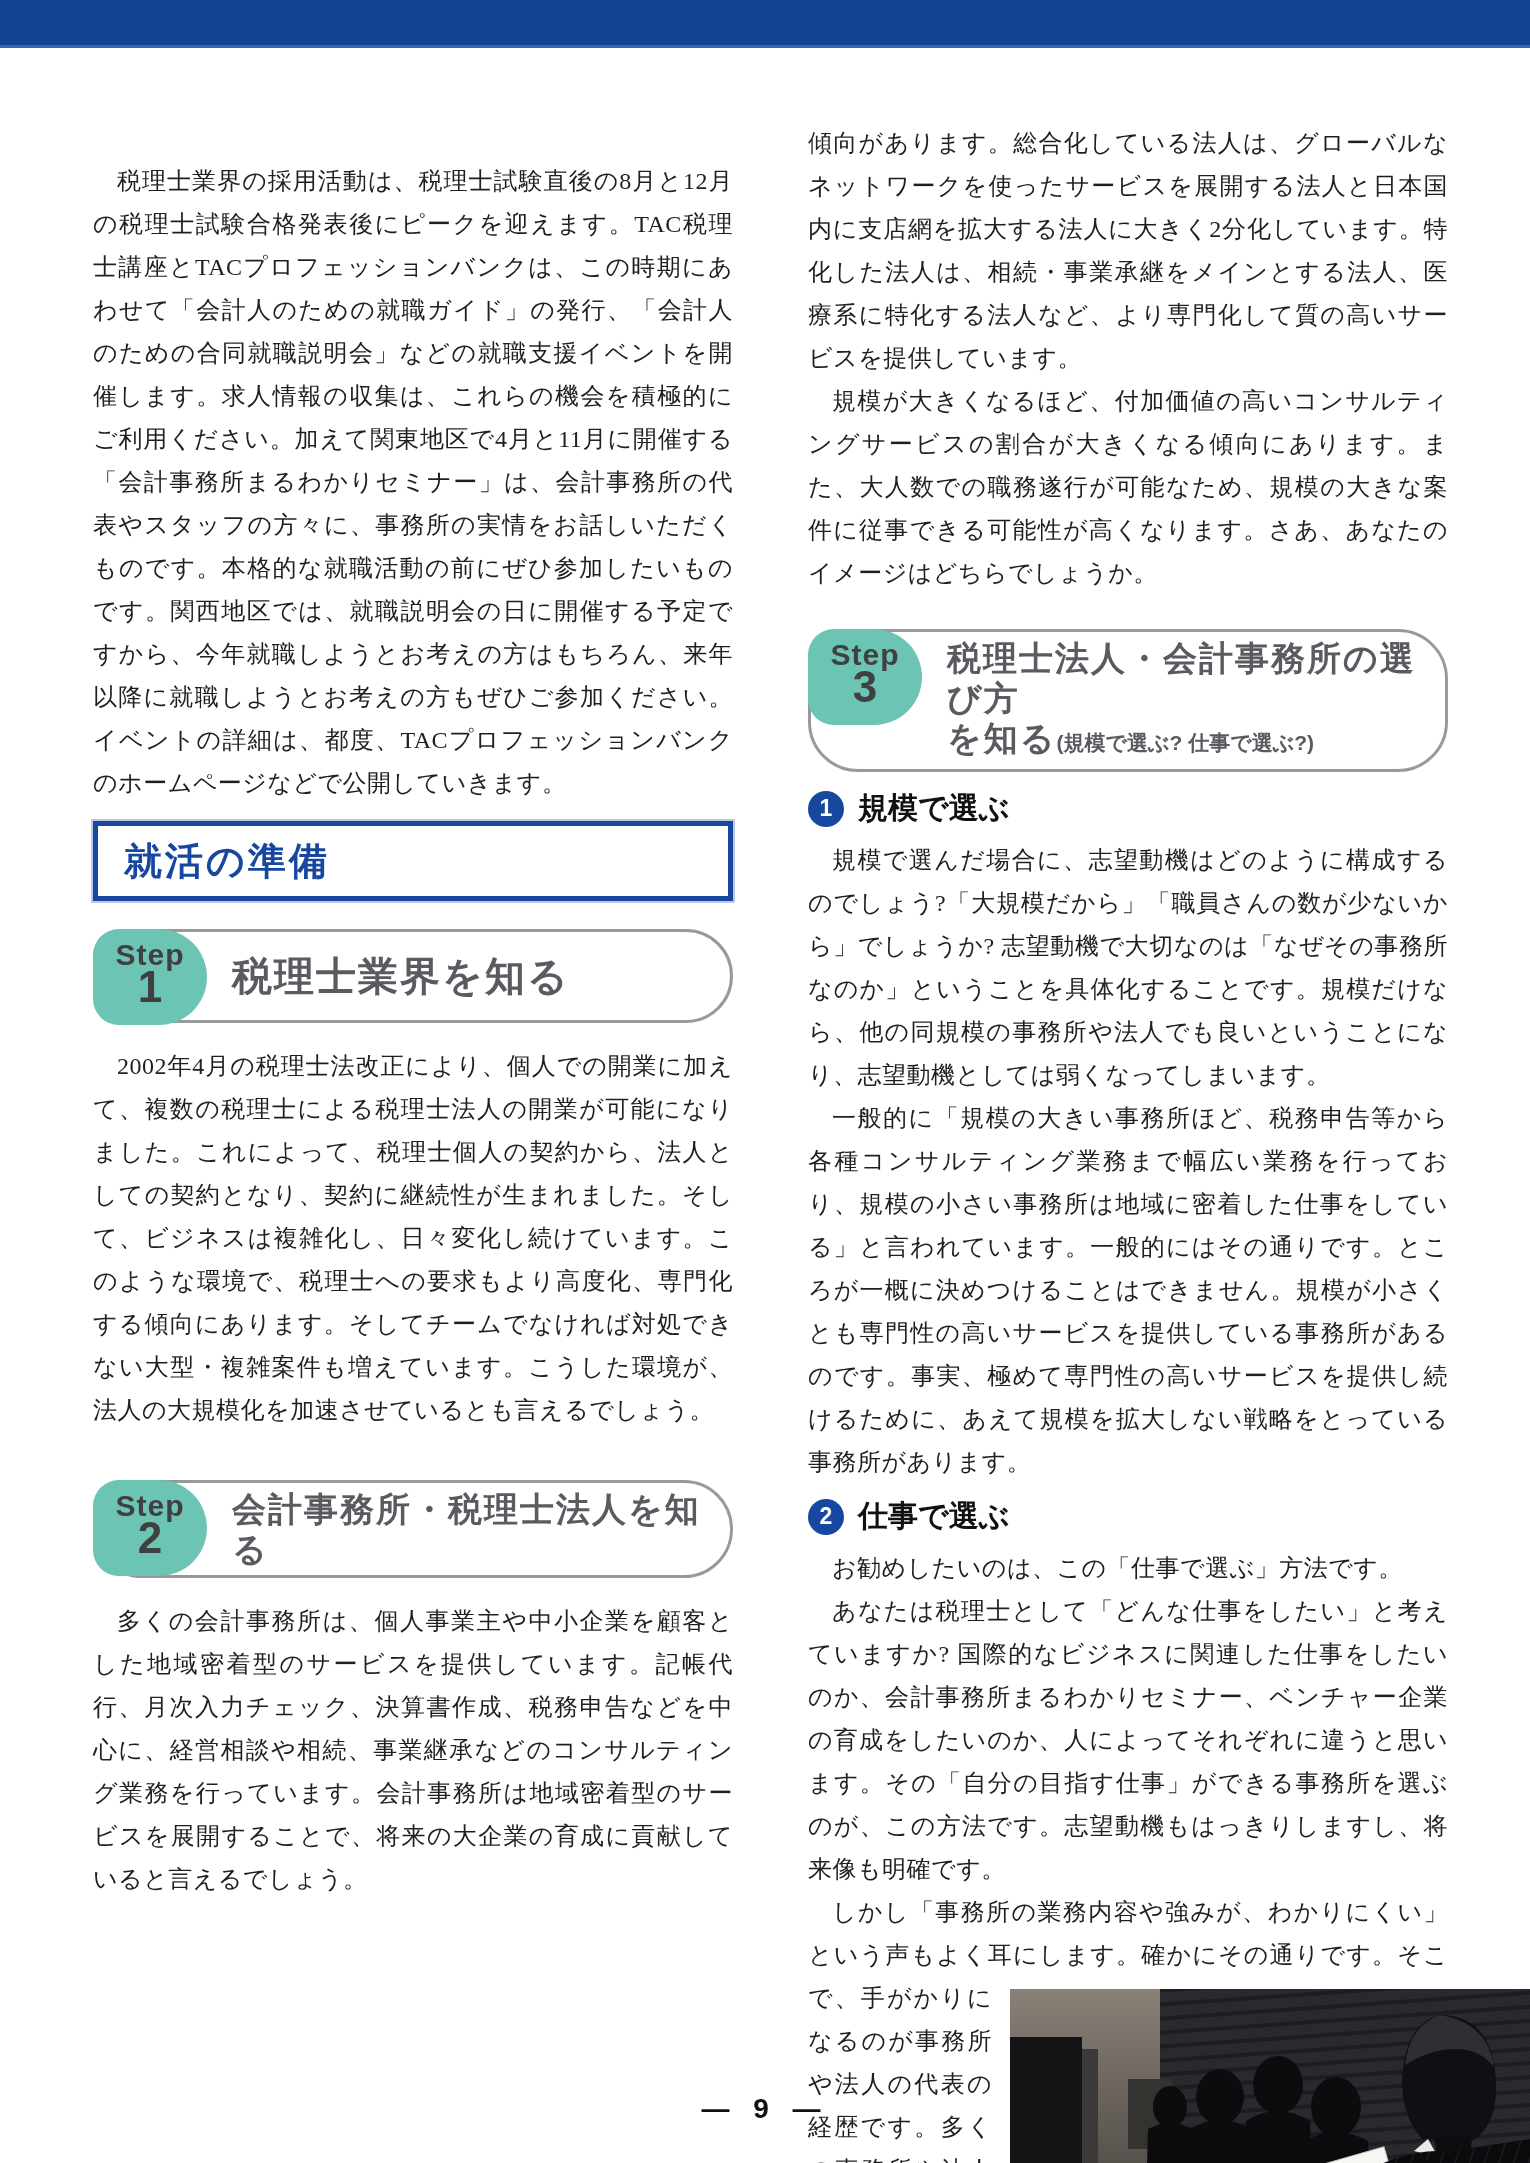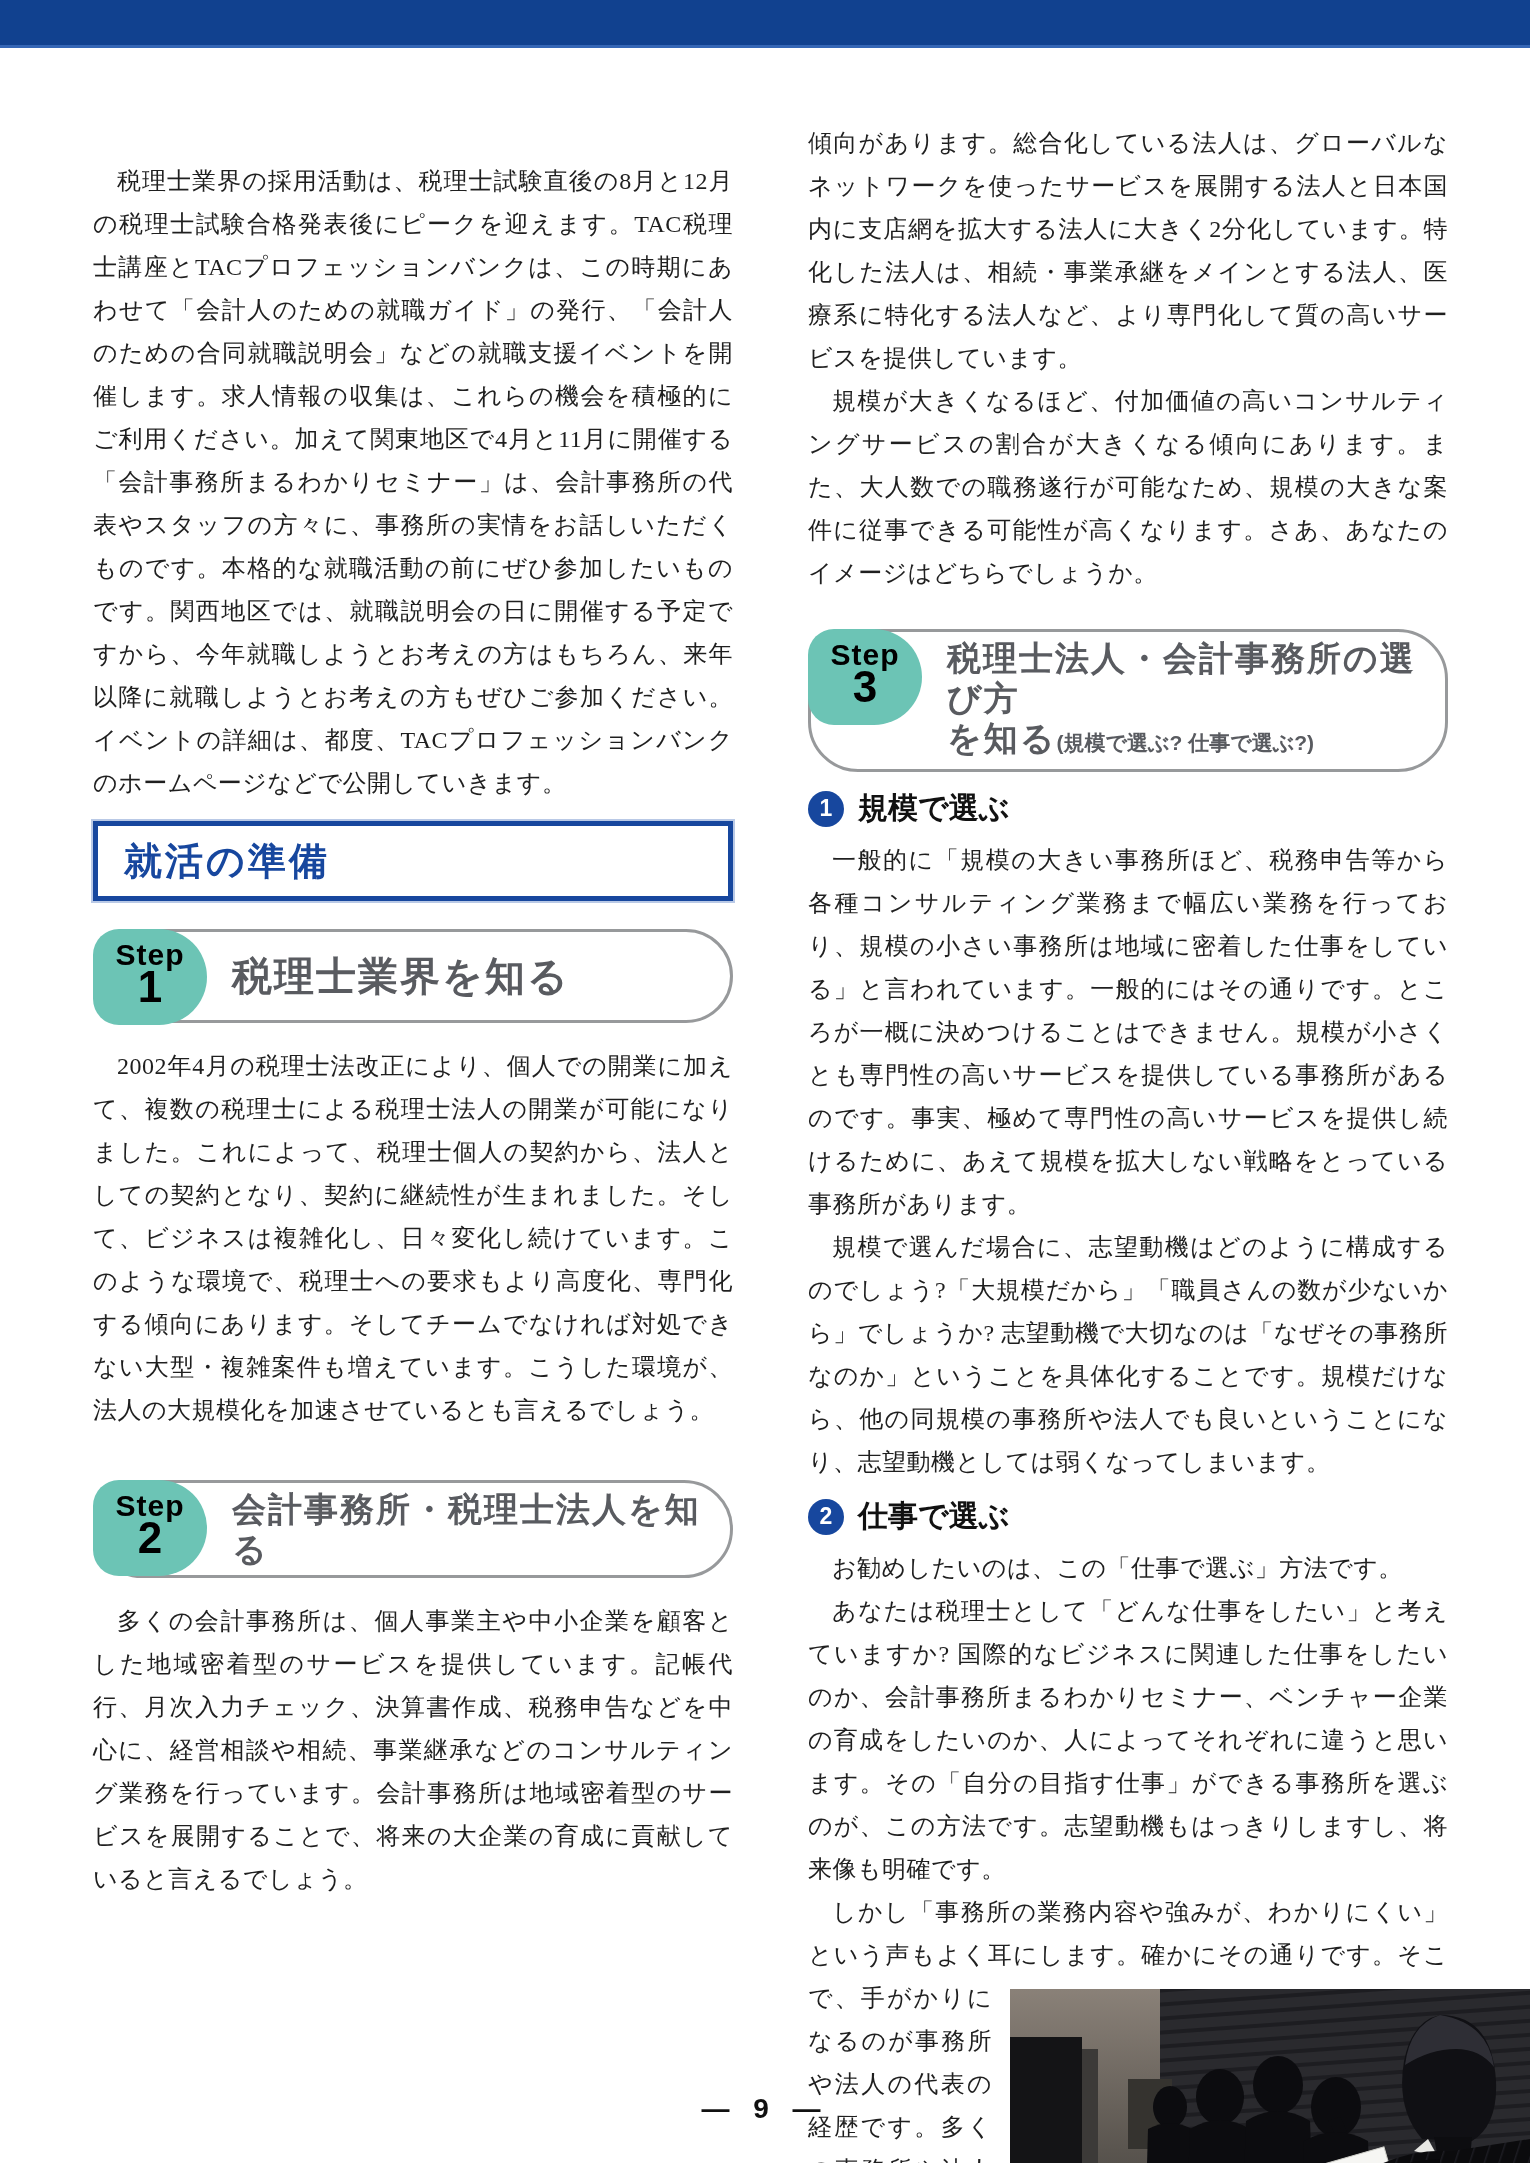--- a/index.html
+++ b/index.html
@@ -28,21 +28,21 @@
   p.body{margin:0;font-size:24px;line-height:43px;color:var(--text);text-align:justify;
          text-justify:inter-ideograph;letter-spacing:0.5px;}
   p.indent{text-indent:1em;}
 
   
   .steppill{box-sizing:border-box;position:relative;min-height:94px;background:#fff;
             border:3px solid var(--pill_border);border-radius:50px;
             display:flex;flex-direction:column;justify-content:center;
             padding:6px 20px 6px 136px;}
   .badge{position:absolute;left:-3px;top:-3px;width:114px;height:96px;background:var(--teal);
-         border-radius:26px 48px 48px 26px;color:#000000;text-align:center;
+         border-radius:26px 48px 48px 26px;color:#404040;text-align:center;
          font-family:"Liberation Sans","DejaVu Sans",sans-serif;font-weight:bold;}
   .badge .bword{display:block;font-size:30px;line-height:32px;margin-top:10px;letter-spacing:1px;}
   .badge .bnum{display:block;font-size:44px;line-height:40px;margin-top:-4px;}
   .ptitle{font-family:"Liberation Sans","DejaVu Sans",sans-serif;font-weight:bold;
           font-size:40px;color:var(--title_gray);letter-spacing:2px;line-height:46px;}
   .ptitle.small{font-size:34px;line-height:40px;}
   .pnote{font-size:21px;letter-spacing:0;}
   .pill-step1{margin-bottom:22px;}
   .pill-step2{margin-top:48px;margin-bottom:22px;}
   .pill-step3{margin-top:34px;margin-bottom:16px;}
@@ -115,22 +115,22 @@
         <span>税理士法人・会計事務所の選び方</span><br>
         <span>を知る</span><span class="pnote">(規模で選ぶ? 仕事で選ぶ?)</span>
       </div>
     </div>
 
     <div class="subhead">
       <span class="codot">1</span>
       <span>規模で選ぶ</span>
     </div>
 
+    <p class="body indent">規模で選んだ場合に、志望動機はどのように構成するのでしょう?「大規模だから」「職員さんの数が少ないから」でしょうか? 志望動機で大切なのは「なぜその事務所なのか」ということを具体化することです。規模だけなら、他の同規模の事務所や法人でも良いということになり、志望動機としては弱くなってしまいます。</p>
     <p class="body indent">一般的に「規模の大きい事務所ほど、税務申告等から各種コンサルティング業務まで幅広い業務を行っており、規模の小さい事務所は地域に密着した仕事をしている」と言われています。一般的にはその通りです。ところが一概に決めつけることはできません。規模が小さくとも専門性の高いサービスを提供している事務所があるのです。事実、極めて専門性の高いサービスを提供し続けるために、あえて規模を拡大しない戦略をとっている事務所があります。</p>
-    <p class="body indent">規模で選んだ場合に、志望動機はどのように構成するのでしょう?「大規模だから」「職員さんの数が少ないから」でしょうか? 志望動機で大切なのは「なぜその事務所なのか」ということを具体化することです。規模だけなら、他の同規模の事務所や法人でも良いということになり、志望動機としては弱くなってしまいます。</p>
 
     <div class="subhead">
       <span class="codot">2</span>
       <span>仕事で選ぶ</span>
     </div>
 
     <p class="body indent">お勧めしたいのは、この「仕事で選ぶ」方法です。</p>
     <p class="body indent">あなたは税理士として「どんな仕事をしたい」と考えていますか? 国際的なビジネスに関連した仕事をしたいのか、会計事務所まるわかりセミナー、ベンチャー企業の育成をしたいのか、人によってそれぞれに違うと思います。その「自分の目指す仕事」ができる事務所を選ぶのが、この方法です。志望動機もはっきりしますし、将来像も明確です。</p>
 
     <p class="body indent">

